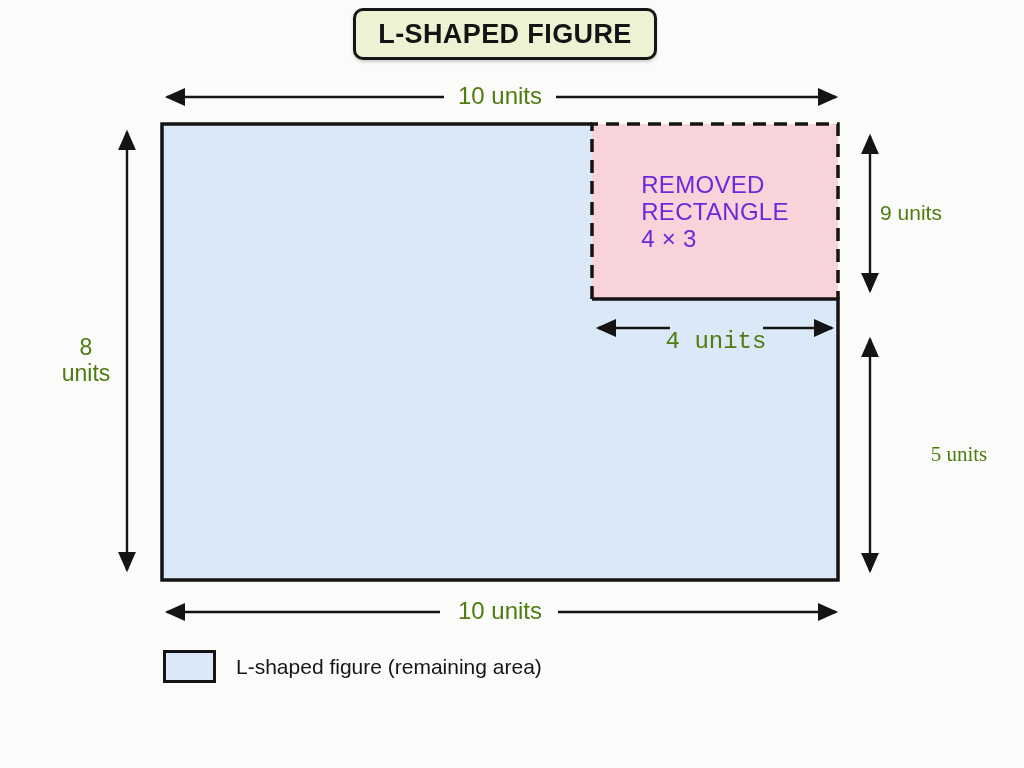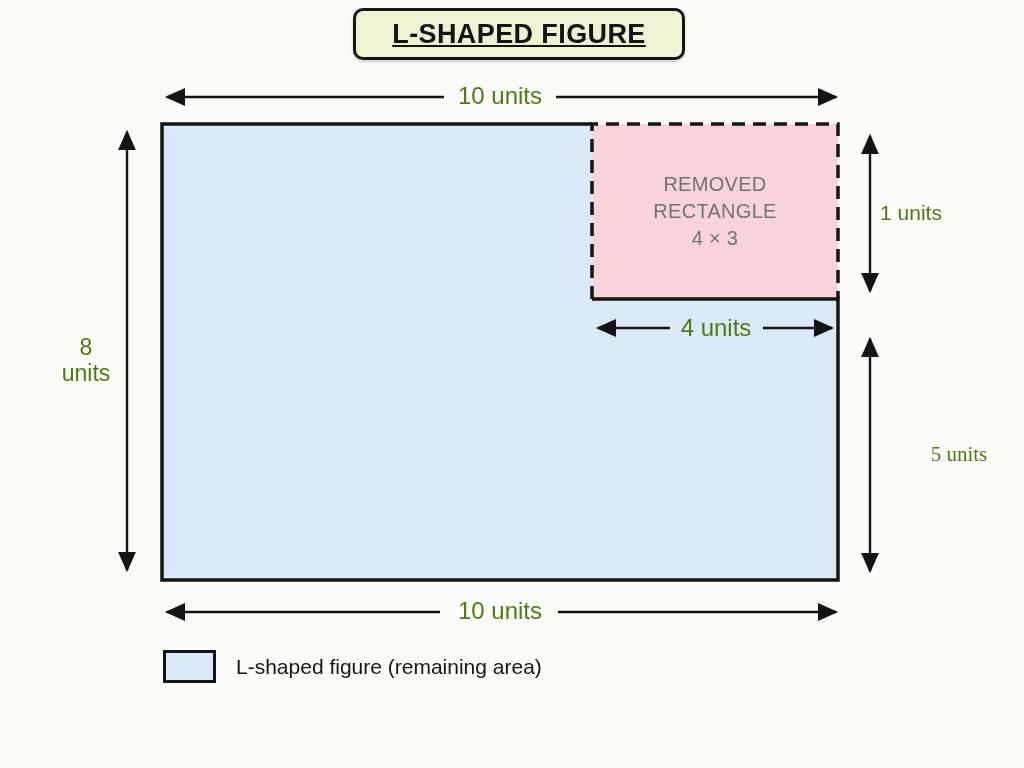--- a/index.html
+++ b/index.html
@@ -7,45 +7,44 @@
     --blue:#dbe8f7;
     --pink:#f8d3da;
     --ink:#171717;
     --title-bg:#eff1d3;
   }
   html,body{margin:0;padding:0;}
   body{background:#ffffff;font-family:"Liberation Sans","DejaVu Sans",sans-serif;color:var(--ink);}
   .stage{position:relative;width:1024px;height:768px;background:var(--bg);overflow:hidden;}
 
   .title-box{
-    position:absolute;left:353px;top:8px;width:332px;height:52px;
+    position:absolute;left:353px;top:8px;width:304px;height:52px;
     background:var(--title-bg);border:3px solid #151515;border-radius:10px;
     display:flex;align-items:center;justify-content:center;
     box-shadow:0 2px 3px rgba(0,0,0,0.18);
     box-sizing:border-box;
-    text-decoration:underline;
   }
   .title-box span{font-size:27px;font-weight:bold;letter-spacing:0.4px;color:#141414;}
 
   svg.figure{position:absolute;left:0;top:0;width:1024px;height:768px;}
 
   .l-fill{fill:var(--blue);stroke:none;}
   .pink-fill{fill:var(--pink);stroke:none;}
   .solid-outline{fill:none;stroke:#141414;stroke-width:3.5;}
   .dashed-outline{fill:none;stroke:#141414;stroke-width:3.5;stroke-dasharray:13 8;}
   .dim-line{stroke:#141414;stroke-width:2.4;fill:none;}
 
   .lbl{
     position:absolute;transform:translate(-50%,-50%);
     font-size:24px;color:#4d7c0f;white-space:pre-line;text-align:center;line-height:1.12;
   }
   .lbl.small{font-size:21px;}
   .removed-lbl{
     position:absolute;transform:translate(-50%,-50%);
-    font-size:20px;line-height:27px;text-align:center;white-space:pre-line;color:#737373;
+    font-size:24px;line-height:27px;white-space:pre-line;color:#6d28d9;
     letter-spacing:0.3px;
   }
 
   .legend-row{position:absolute;display:flex;align-items:center;gap:20px;}
   .legend-row .swatch{box-sizing:border-box;width:53px;flex:0 0 53px;}
   .swatch.solid{height:33px;background:var(--blue);border:3px solid #141414;}
   .swatch.dashed{height:35px;background:var(--pink);border:3px dashed #141414;}
   .legend-row .legend-text{font-size:21px;color:#161616;}
 </style>
 </head>
@@ -90,23 +89,23 @@
     <g>
       <line class="dim-line" x1="598" y1="328" x2="670" y2="328" marker-start="url(#arrow)"></line>
       <line class="dim-line" x1="763" y1="328" x2="832" y2="328" marker-end="url(#arrow)"></line>
     </g>
   </svg>
 
   <div class="lbl" style="left:500px;top:96px;">10 units</div>
   <div class="lbl" style="left:500px;top:611px;">10 units</div>
   <div class="lbl small" style="left:86px;top:361px;font-size:23px;">8
 units</div>
-  <div class="lbl small" style="left:911px;top:213px;">1 units</div>
+  <div class="lbl small" style="left:911px;top:213px;">9 units</div>
   <div class="lbl small" style="left:959px;top:455px;font-family:Liberation Serif, serif;">5 units</div>
-  <div class="lbl" style="left:716px;top:328px;">4 units</div>
+  <div class="lbl" style="left:716px;top:342px;font-family:Liberation Mono, monospace;">4 units</div>
 
   <div class="removed-lbl" style="left:715px;top:211px;">REMOVED
 RECTANGLE
 4 × 3</div>
 
   <div class="legend-row" style="left:163px;top:650px;">
     <span class="swatch solid"></span>
     <span class="legend-text">L-shaped figure (remaining area)</span>
   </div>
 

